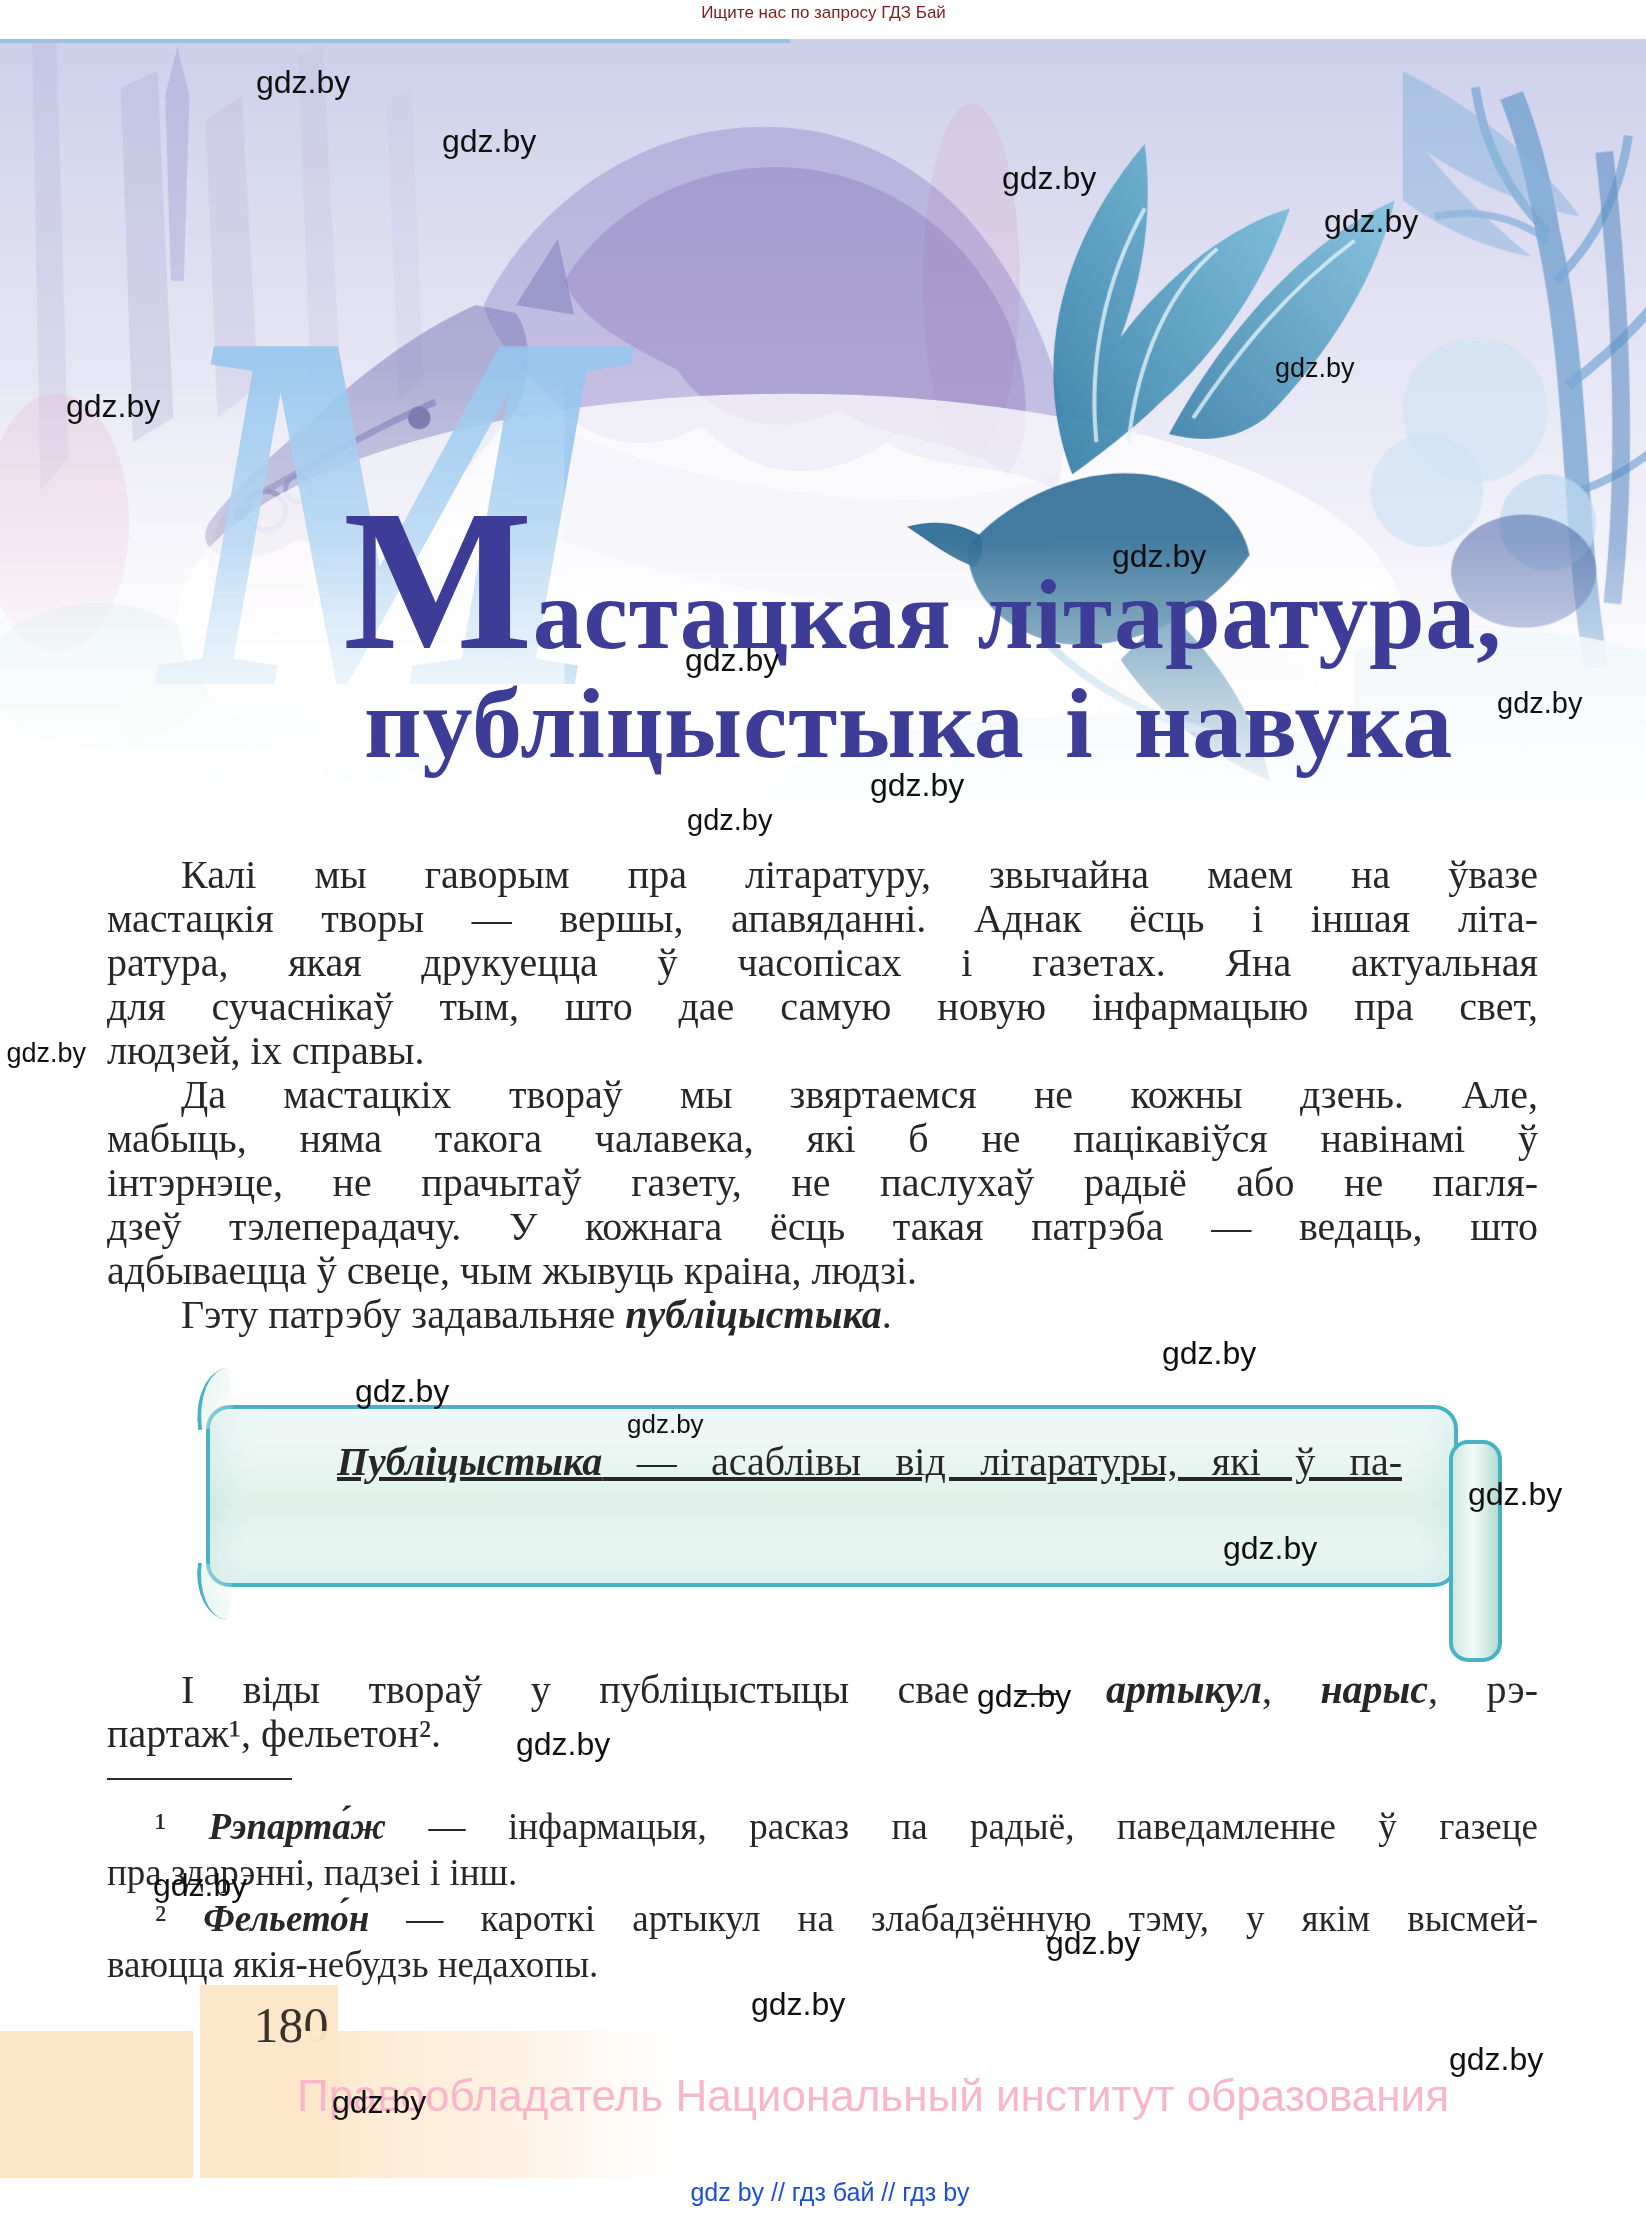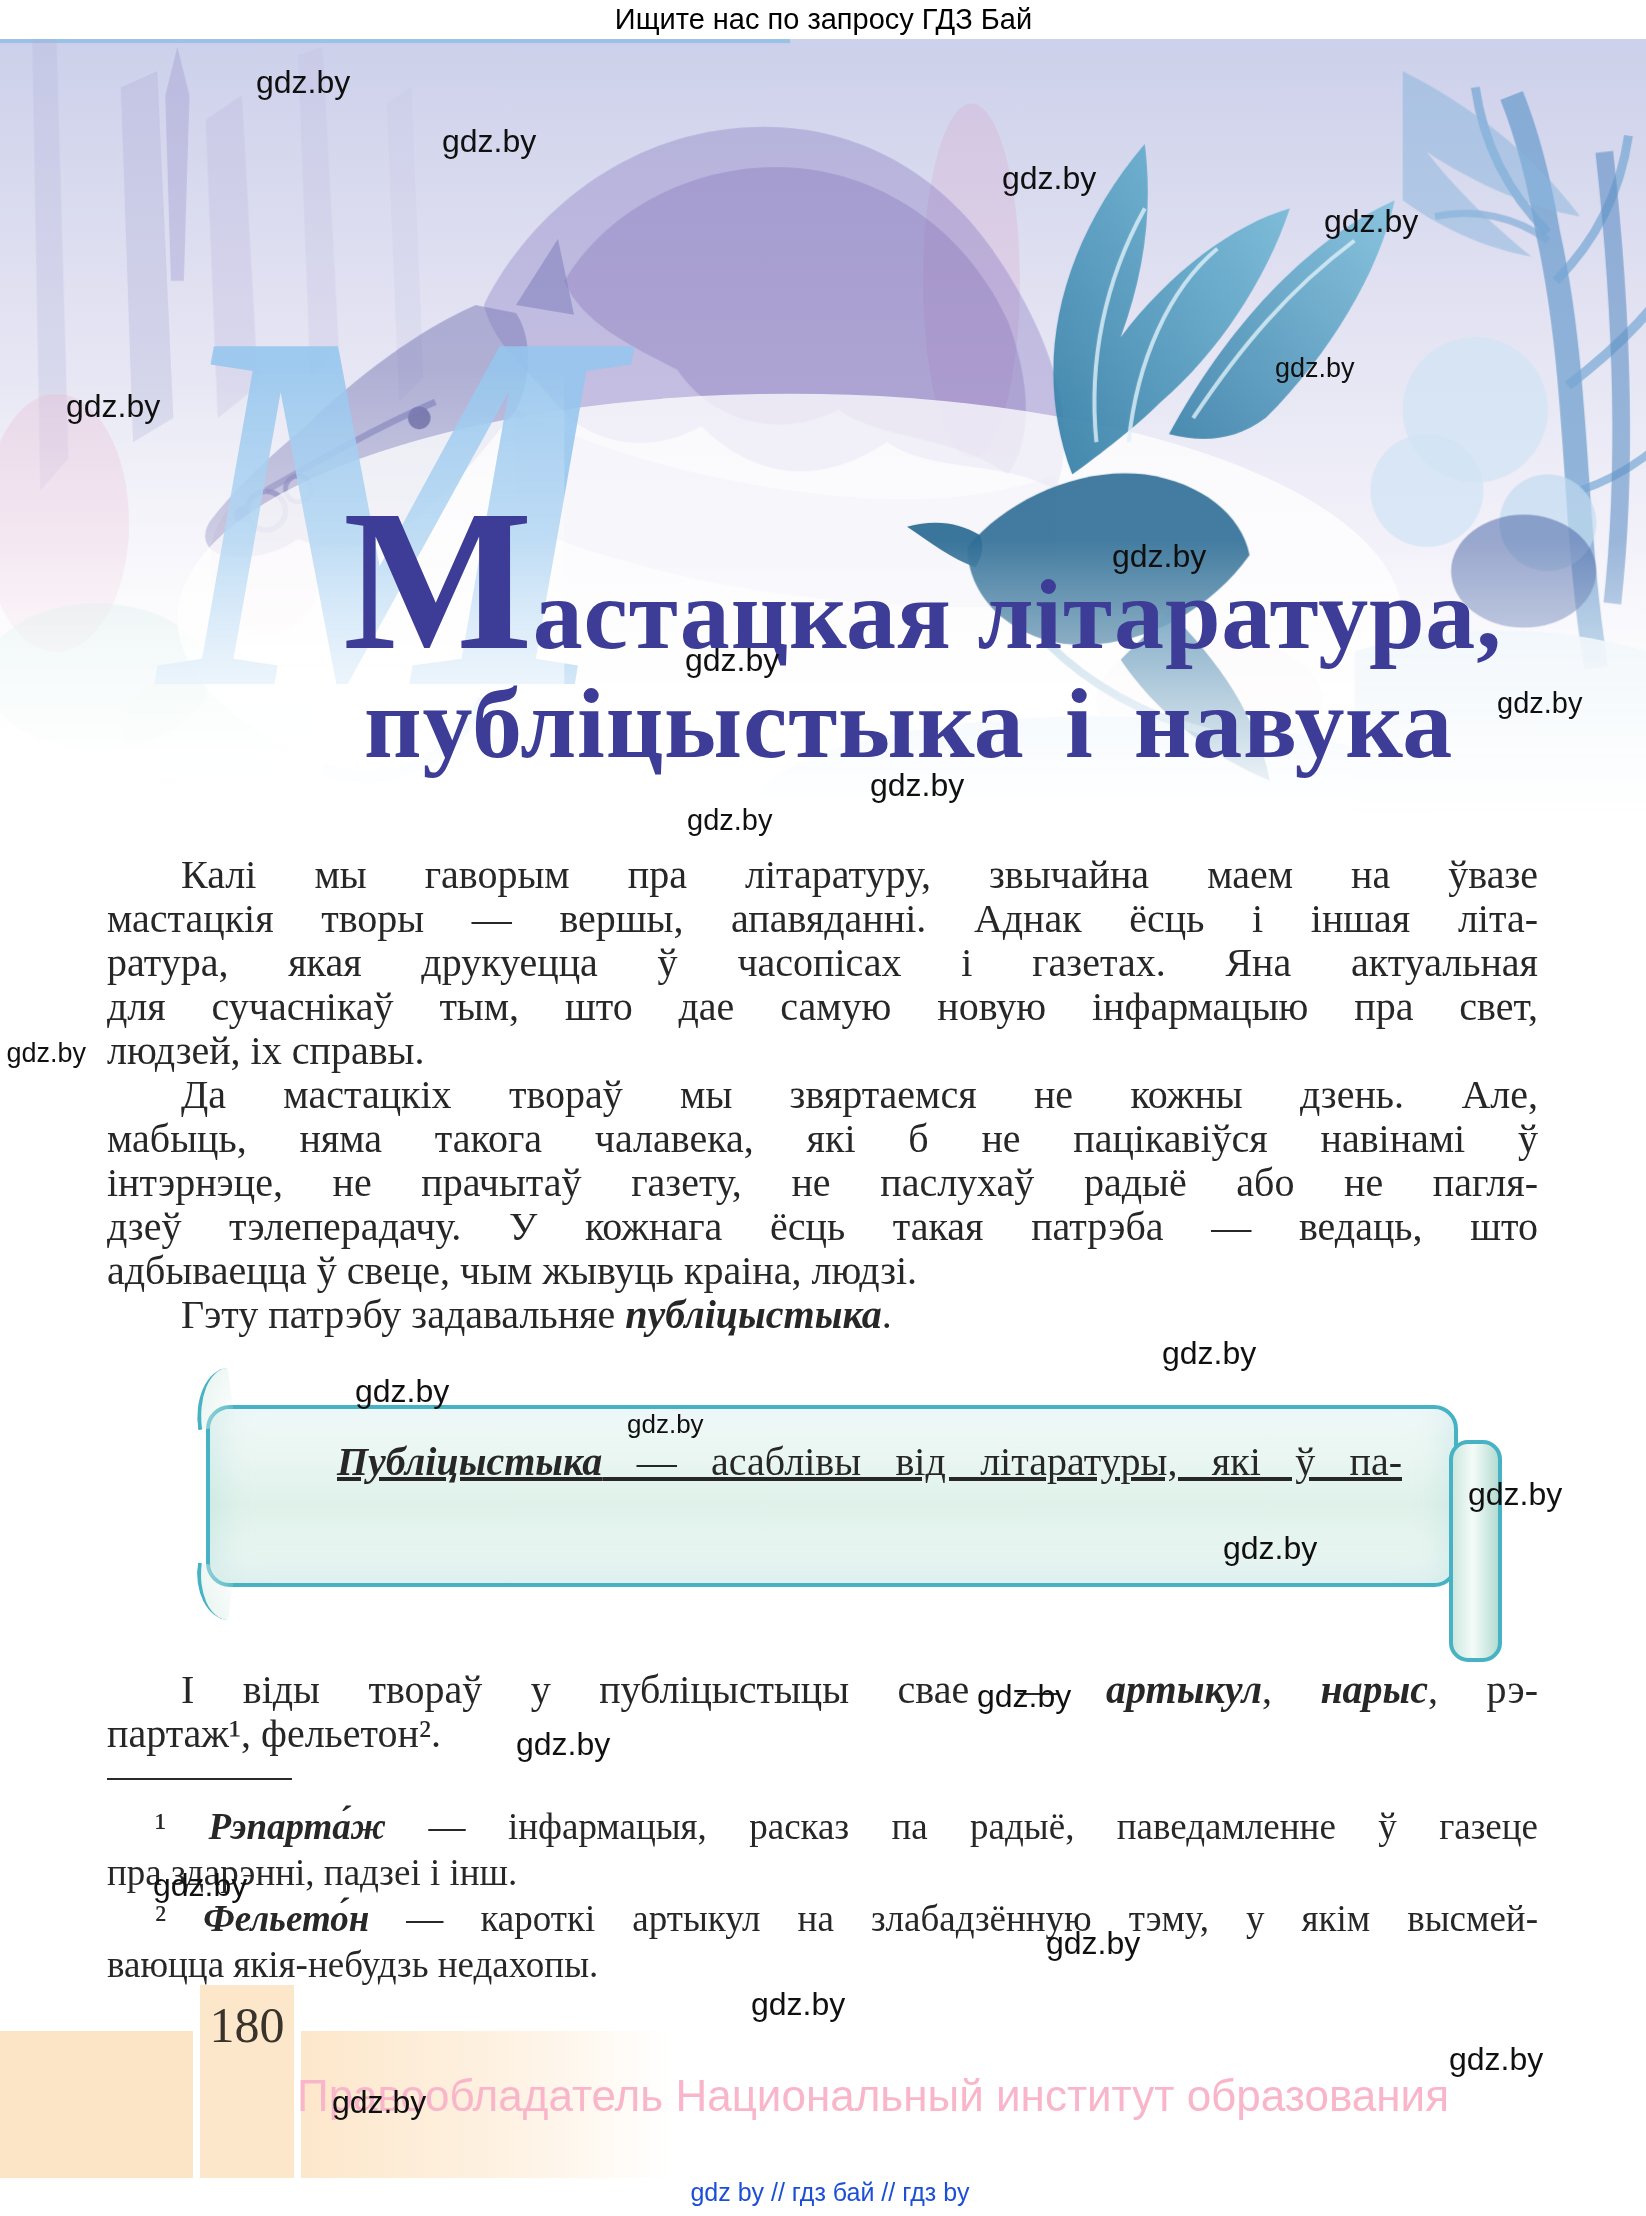--- a/index.html
+++ b/index.html
@@ -4,21 +4,21 @@
 <style>
   html,body { margin:0; padding:0; background:#888; }
   .page {
     position:relative; width:1647px; height:2216px; background:#ffffff;
     font-family:"Liberation Serif", serif; color:#272727; overflow:hidden;
     margin:0 auto;
   }
   
   .top-banner {
     position:absolute; top:3.2px; left:0; right:0; text-align:center;
-    font-family:"Liberation Sans", sans-serif; font-size:29px; color:#000000;
+    font-family:"Liberation Sans", sans-serif; font-size:17px; color:#7f1d1d;
   }
   
   .header-art { position:absolute; top:39px; left:0; width:1647px; height:774px; }
   .header-art svg { position:absolute; top:0; left:0; }
   
   .title-line1 {
     position:absolute; left:343px; top:565px; font-size:100px; line-height:100px;
     font-weight:bold; color:#3d3c96; white-space:nowrap; z-index:5; letter-spacing:0.8px;text-align:center;
   }
   .dropcap { font-size:201px; line-height:0; letter-spacing:0; }
@@ -75,20 +75,21 @@
   .footnotes {
     position:absolute; left:107px; top:1804px; width:1431px; font-size:37px; z-index:4;
   }
   .footnotes .line { line-height:46px; }
   .footnotes .fn .line.first { text-indent:48px; }
   
   .corner-box { position:absolute; left:0; top:2031px; width:193px; height:147px; background:#fce4c6; }
   .pn-box {
     position:absolute; left:200px; top:1985px; width:94px; height:193px; background:#fde7cb;
     text-align:center;
+    padding-left:44px;
   }
   .pn-box .num { margin-top:11.3px; font-size:50px; color:#3a332c; }
   .strip {
     position:absolute; left:301px; top:2031px; width:372px; height:147px;
     background:linear-gradient(90deg,#fde7cb 0%, rgba(253,231,203,0.55) 55%, rgba(253,231,203,0) 100%);
   }
   .copyright {
     position:absolute; left:297px; top:2063px; white-space:nowrap;
     font-family:"Liberation Sans", sans-serif; font-size:44px; color:#f9b6ca; z-index:2;margin-top:8px;
   }

